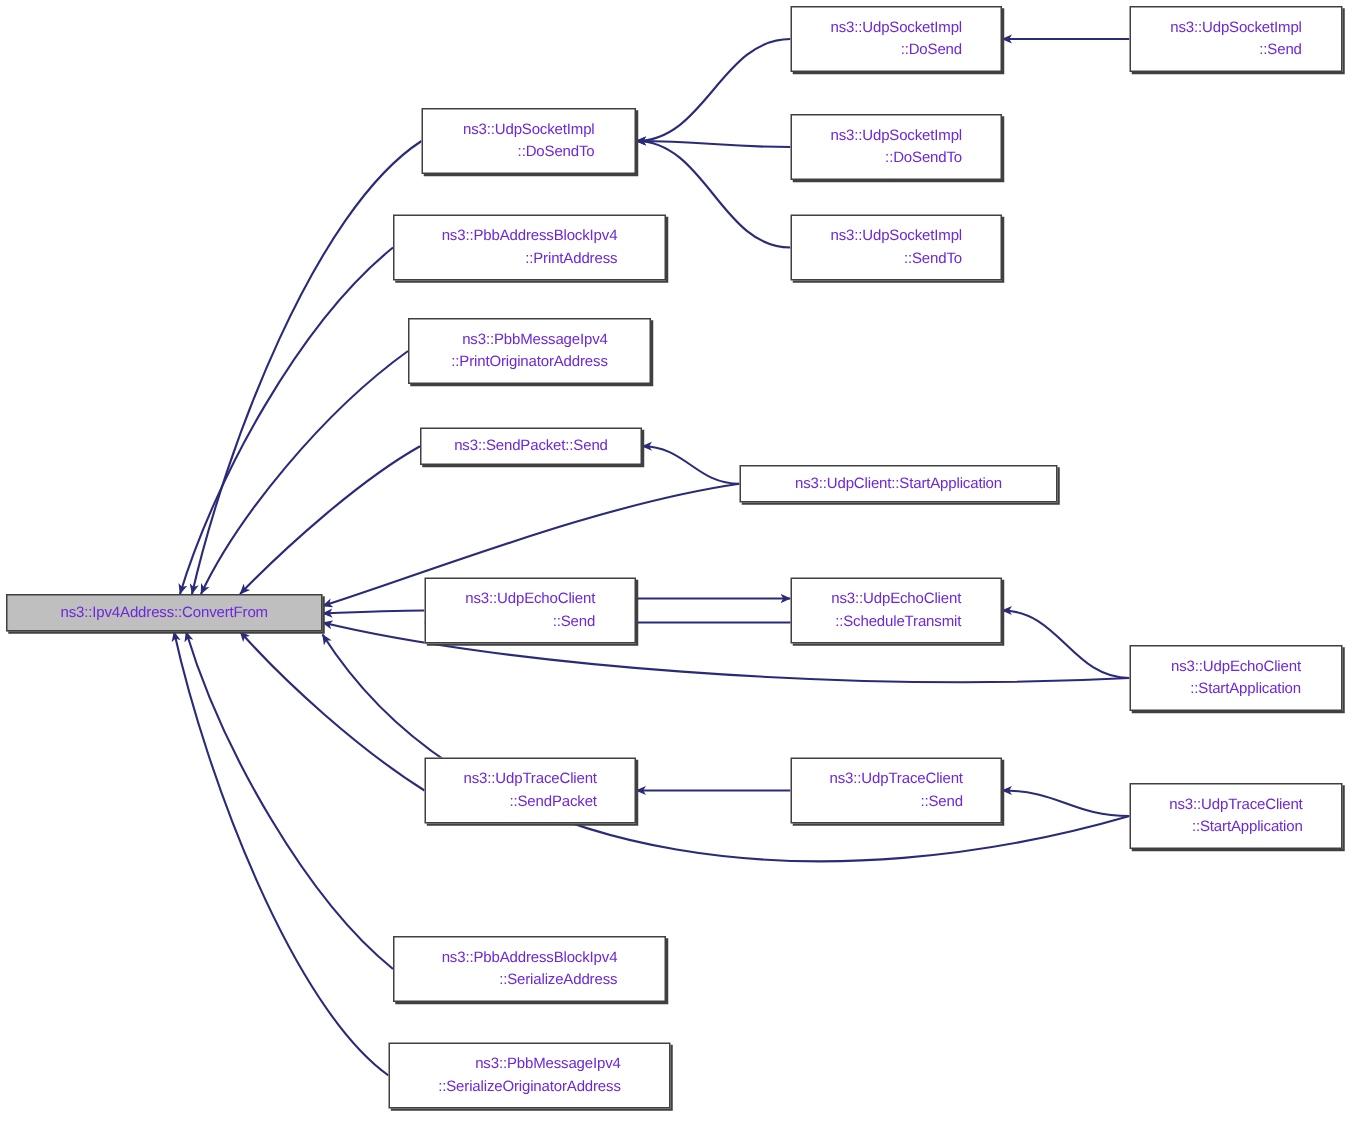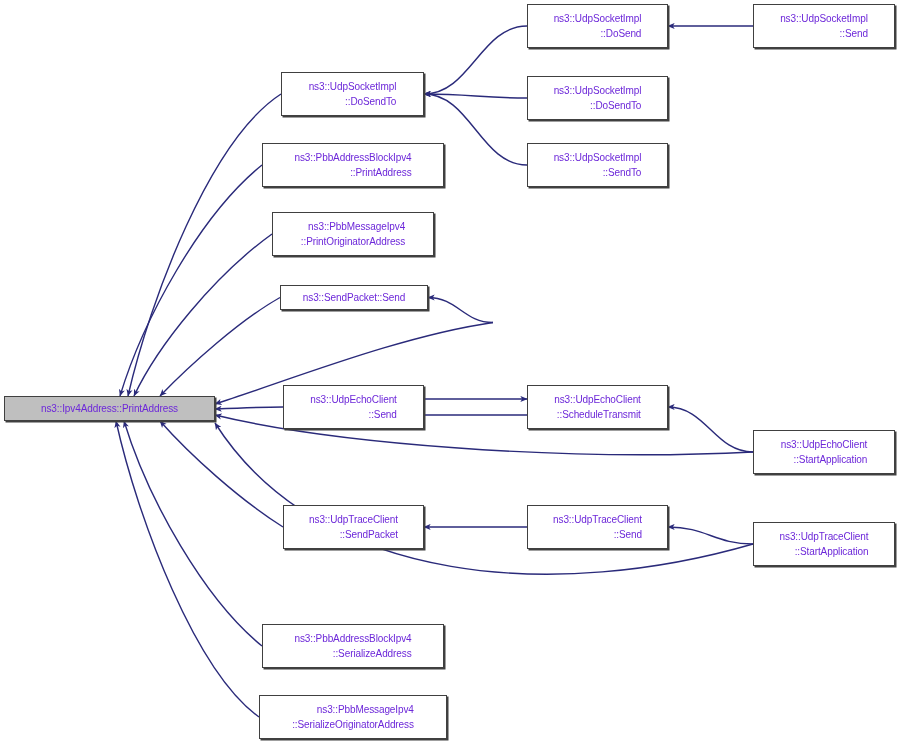--- a/index.html
+++ b/index.html
@@ -85,21 +85,21 @@
       <path d="M 527 165 C 480.65 165, 470.35 94, 424 94" fill="none" stroke="#2a2a7a" stroke-width="1.4" marker-end="url(#arrowhead)"></path>
       <path d="M 753 26 C 714.75 26, 706.25 26, 668 26" fill="none" stroke="#2a2a7a" stroke-width="1.4" marker-end="url(#arrowhead)"></path>
       <path d="M 493 322.5 C 463.75 322.5, 457.25 297.5, 428 297.5" fill="none" stroke="#2a2a7a" stroke-width="1.4" marker-end="url(#arrowhead)"></path>
       <path d="M 424 399 L 527 399" fill="none" stroke="#2a2a7a" stroke-width="1.4" marker-end="url(#arrowhead)"></path>
       <path d="M 283 415 L 668 415" fill="none" stroke="#2a2a7a" stroke-width="1.4" marker-end="url(#arrowhead)"></path>
       <path d="M 753 452 C 714.75 452, 706.25 407, 668 407" fill="none" stroke="#2a2a7a" stroke-width="1.4" marker-end="url(#arrowhead)"></path>
       <path d="M 753 544 C 714.75 544, 706.25 527, 668 527" fill="none" stroke="#2a2a7a" stroke-width="1.4" marker-end="url(#arrowhead)"></path>
       <path d="M 527 527 C 480.65 527, 470.35 527, 424 527" fill="none" stroke="#2a2a7a" stroke-width="1.4" marker-end="url(#arrowhead)"></path>
     </svg>
   <div id="node-layer">
-      <div class="node highlight" style="left: 4px; top: 396px; width: 211px; height: 25px;"><span class="node-label">ns3::Ipv4Address::PrintAddress</span></div>
+      <div class="node highlight" style="left: 4px; top: 396px; width: 211px; height: 25px;"><span class="node-label">ns3::Ipv4Address::ConvertFrom</span></div>
       <div class="node" style="left: 281px; top: 72px; width: 143px; height: 44px;"><span class="node-label">ns3::UdpSocketImpl
 ::DoSendTo</span></div>
       <div class="node" style="left: 262px; top: 143px; width: 182px; height: 44px;"><span class="node-label">ns3::PbbAddressBlockIpv4
 ::PrintAddress</span></div>
       <div class="node" style="left: 272px; top: 212px; width: 162px; height: 44px;"><span class="node-label">ns3::PbbMessageIpv4
 ::PrintOriginatorAddress</span></div>
       <div class="node" style="left: 280px; top: 285px; width: 148px; height: 25px;"><span class="node-label">ns3::SendPacket::Send</span></div>
       <div class="node" style="left: 283px; top: 385px; width: 141px; height: 44px;"><span class="node-label">ns3::UdpEchoClient
 ::Send</span></div>
       <div class="node" style="left: 283px; top: 505px; width: 141px; height: 44px;"><span class="node-label">ns3::UdpTraceClient
@@ -107,20 +107,21 @@
       <div class="node" style="left: 262px; top: 624px; width: 182px; height: 44px;"><span class="node-label">ns3::PbbAddressBlockIpv4
 ::SerializeAddress</span></div>
       <div class="node" style="left: 259px; top: 695px; width: 188px; height: 44px;"><span class="node-label">ns3::PbbMessageIpv4
 ::SerializeOriginatorAddress</span></div>
       <div class="node" style="left: 527px; top: 4px; width: 141px; height: 44px;"><span class="node-label">ns3::UdpSocketImpl
 ::DoSend</span></div>
       <div class="node" style="left: 527px; top: 76px; width: 141px; height: 44px;"><span class="node-label">ns3::UdpSocketImpl
 ::DoSendTo</span></div>
       <div class="node" style="left: 527px; top: 143px; width: 141px; height: 44px;"><span class="node-label">ns3::UdpSocketImpl
 ::SendTo</span></div>
+      <div class="node" style="left: 493px; top: 310px; width: 212px; height: 25px;"><span class="node-label">ns3::UdpClient::StartApplication</span></div>
       <div class="node" style="left: 527px; top: 385px; width: 141px; height: 44px;"><span class="node-label">ns3::UdpEchoClient
 ::ScheduleTransmit</span></div>
       <div class="node" style="left: 527px; top: 505px; width: 141px; height: 44px;"><span class="node-label">ns3::UdpTraceClient
 ::Send</span></div>
       <div class="node" style="left: 753px; top: 4px; width: 142px; height: 44px;"><span class="node-label">ns3::UdpSocketImpl
 ::Send</span></div>
       <div class="node" style="left: 753px; top: 430px; width: 142px; height: 44px;"><span class="node-label">ns3::UdpEchoClient
 ::StartApplication</span></div>
       <div class="node" style="left: 753px; top: 522px; width: 142px; height: 44px;"><span class="node-label">ns3::UdpTraceClient
 ::StartApplication</span></div>

